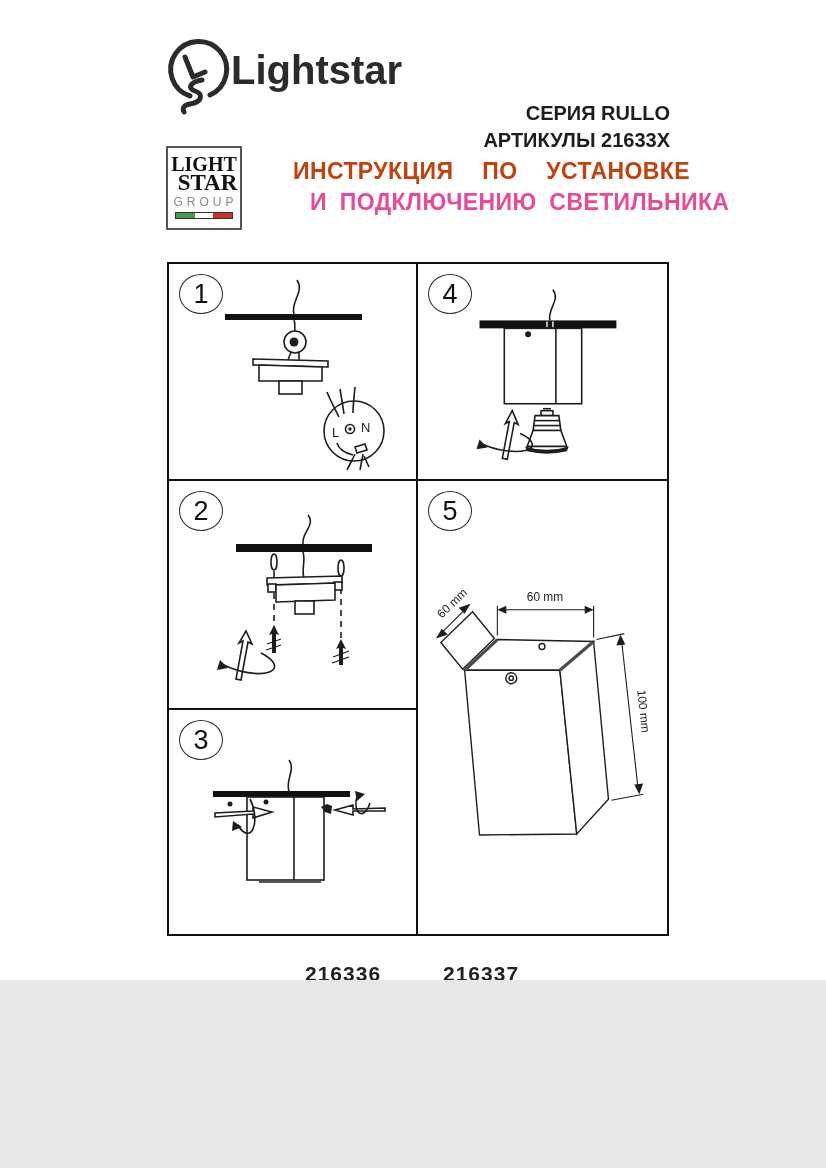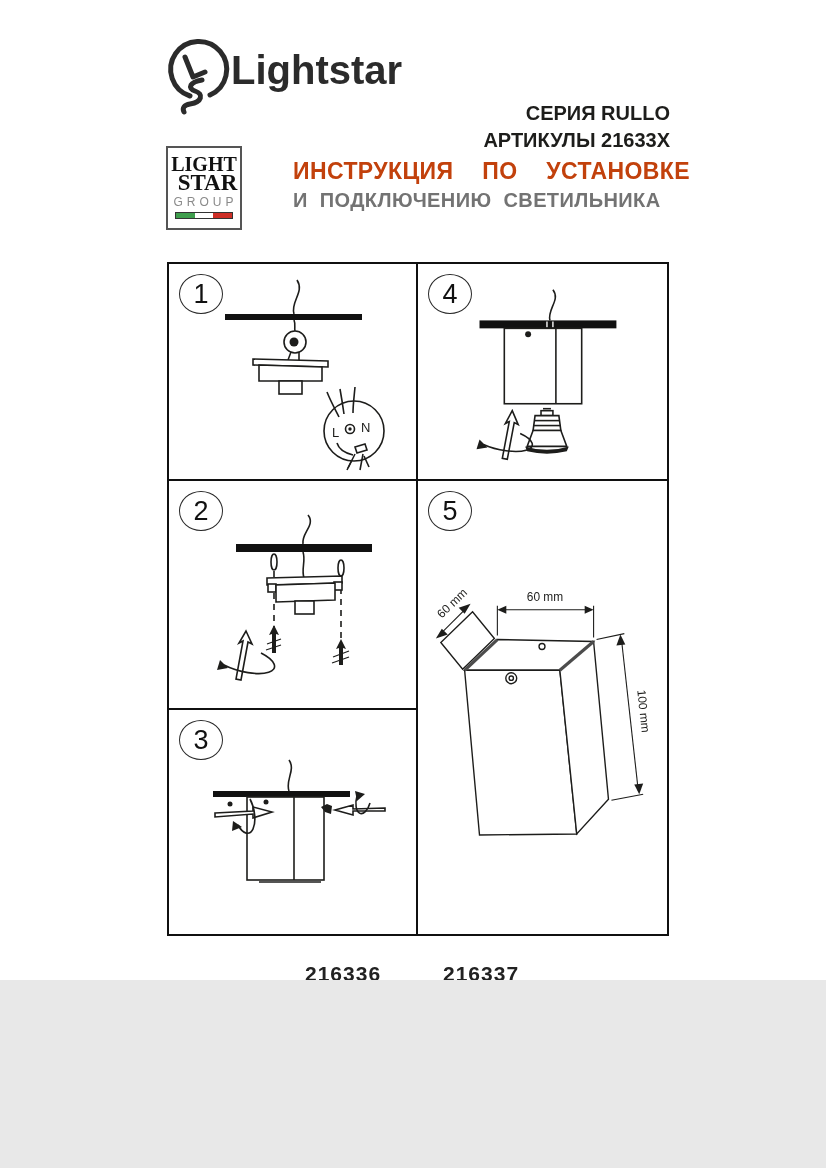--- a/index.html
+++ b/index.html
@@ -15,22 +15,22 @@
   .ls-box{position:absolute;left:166px;top:146px;width:76px;height:84px;border:2px solid #555;
           box-sizing:border-box;text-align:center;padding-top:7px;background:#fff;}
   .ls-box .l1{font-family:"Liberation Serif", serif;font-weight:bold;font-size:20px;line-height:18px;color:#111;}
   .ls-box .l2{font-family:"Liberation Serif", serif;font-weight:bold;font-size:23px;line-height:20px;color:#111;padding-left:7px;}
   .ls-box .l3{font-size:12px;letter-spacing:4px;color:#8a8a8a;margin-top:2px;margin-left:3px;}
   .flag{display:flex;width:58px;height:7px;margin:3px auto 0 auto;border:1px solid #333;box-sizing:border-box;}
   .flag div{flex:1;}
   
   .title-l1{position:absolute;left:293px;top:158px;font-size:23px;font-weight:bold;
             word-spacing:22px;letter-spacing:0.4px;color:#c2410c;}
-  .title-l2{position:absolute;left:293px;top:189px;font-size:20px;font-weight:bold;
-            word-spacing:6px;letter-spacing:0.4px;color:#737373;}
+  .title-l2{position:absolute;left:310px;top:189px;font-size:23px;font-weight:bold;
+            word-spacing:6px;letter-spacing:0.4px;color:#ec4899;}
   
   .grid{position:absolute;left:167px;top:262px;width:502px;height:674px;border:2px solid #101010;
         box-sizing:border-box;display:grid;grid-template-columns:249px 1fr;grid-template-rows:217px 229px 1fr;}
   .cell{position:relative;box-sizing:border-box;background:#fff;}
   .c1{grid-column:1;grid-row:1;border-right:2px solid #101010;border-bottom:2px solid #101010;}
   .c4{grid-column:2;grid-row:1;border-bottom:2px solid #101010;}
   .c2{grid-column:1;grid-row:2;border-right:2px solid #101010;border-bottom:2px solid #101010;}
   .c3{grid-column:1;grid-row:3;border-right:2px solid #101010;}
   .c5{grid-column:2;grid-row:2 / span 2;}
   .badge{position:absolute;left:10px;top:10px;width:42px;height:38px;border:1.6px solid #2a2a2a;

